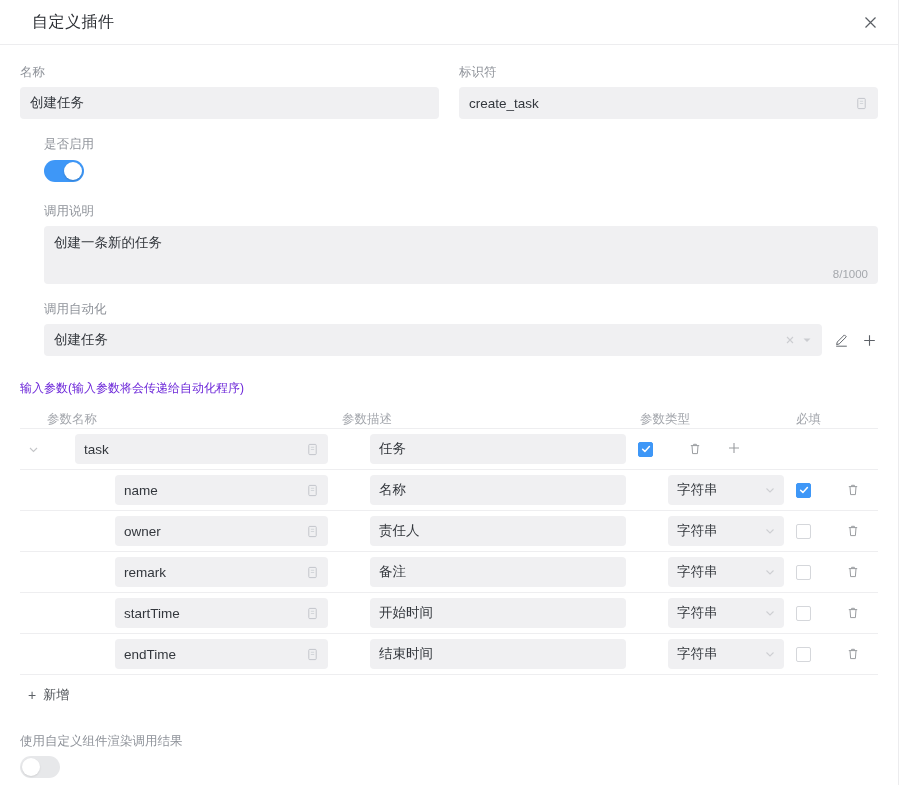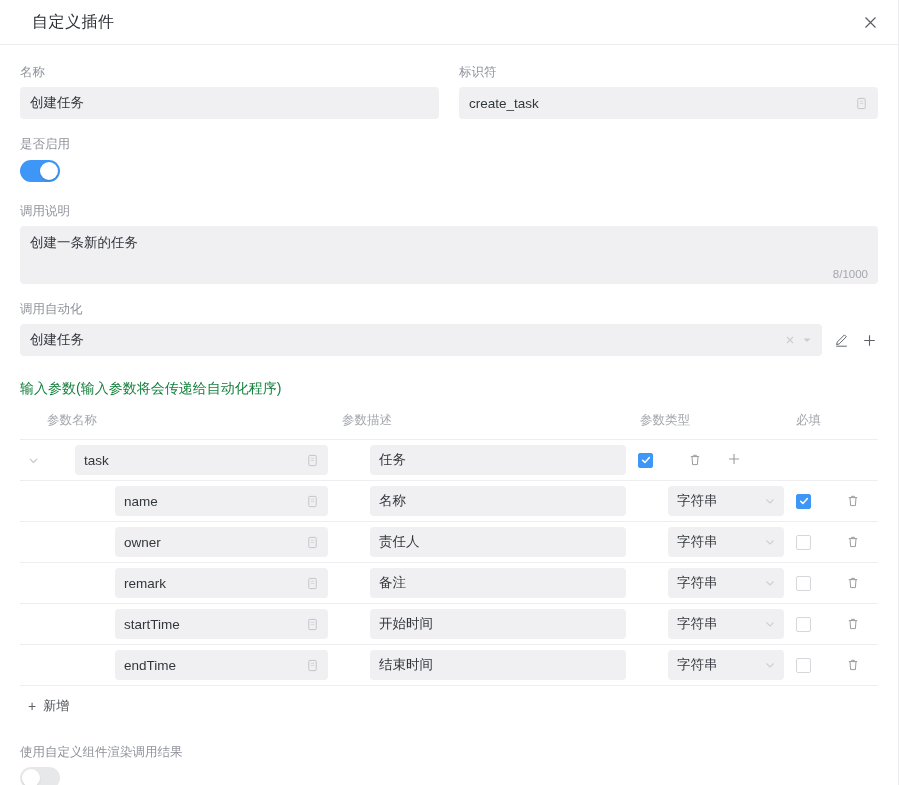--- a/index.html
+++ b/index.html
@@ -65,21 +65,21 @@
     padding: 16px 10px;
     font-size: 13.5px;
     color: #33373d;
   }
   .ctl .val { flex: 1; overflow: hidden; white-space: nowrap; text-overflow: ellipsis; }
   .ctl .trail { display: flex; align-items: center; gap: 6px; flex: none; }
 
   .copy-icon { width: 13px; height: 13px; display: block; cursor: pointer; opacity: .85; }
 
   
-  .blk { margin-top: 17px; }
+  .blk { margin-top: 17px; margin-left: 24px; }
   .switch {
     width: 40px; height: 22px; border-radius: 11px;
     background: #3e97f7; position: relative; cursor: pointer;
     display: inline-block;
   }
   .switch .knob {
     position: absolute; top: 2px; right: 2px;
     width: 18px; height: 18px; border-radius: 50%;
     background: #fff;
     box-shadow: 0 1px 2px rgba(0,0,0,.18);
@@ -108,28 +108,27 @@
   .icon-btn {
     width: 18px; height: 18px; flex: none;
     display: flex; align-items: center; justify-content: center;
     cursor: pointer;
   }
   .clear-x, .caret { opacity: .42; }
 
   
   .params-caption {
     margin-top: 24px;
-    font-size: 14px;
-    color: #15803d;
+    font-size: 12px;
+    color: #6d28d9;
   }
   .tbl { margin-top: 14px; }
   .tbl-head {
     display: flex; align-items: flex-end;
     font-size: 12.5px; color: #a3a6ac;
-    padding-bottom: 10px;
     border-bottom: 1px solid #eeeef0;
   }
   .tbl-row {
     display: flex; align-items: center;
     height: 41px;
     border-bottom: 1px solid #eeeef0;
   }
   .c-arrow { width: 27px; flex: none; display: flex; align-items: center; justify-content: center; }
   .chev { opacity: .45; cursor: pointer; }
   .c-name { width: 281px; flex: none; }

